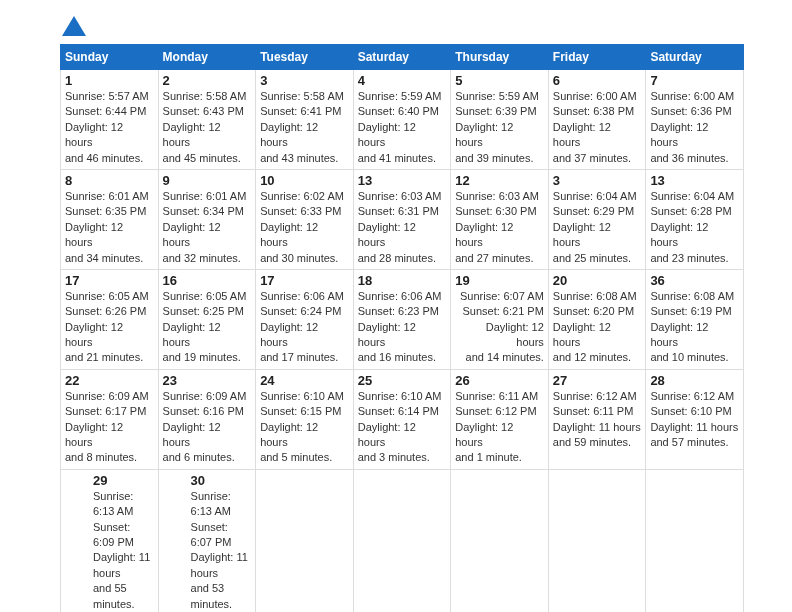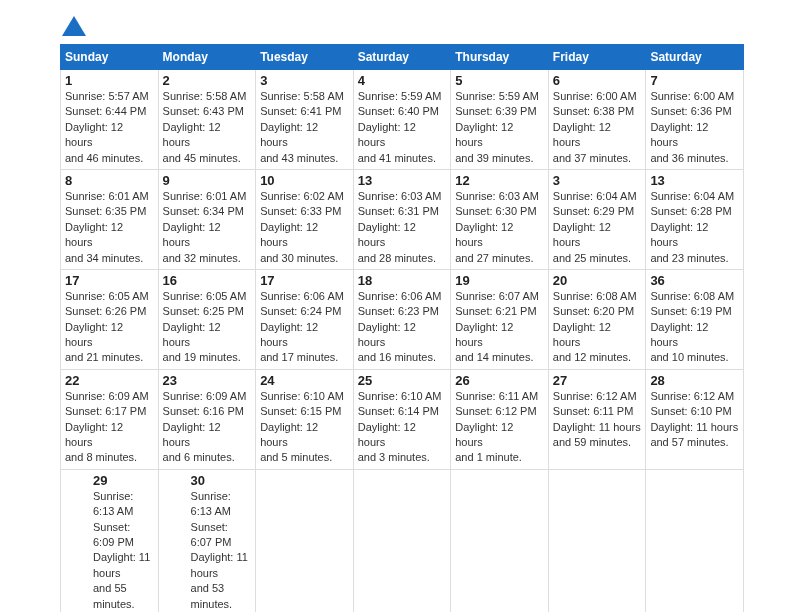--- a/index.html
+++ b/index.html
@@ -262,21 +262,21 @@
           </td>
           <td>
             <span class="day-num">18</span>
             <div class="day-info" style="white-space: pre-line;">Sunrise: 6:06 AM
 Sunset: 6:23 PM
 Daylight: 12 hours
 and 16 minutes.</div>
           </td>
           <td>
             <span class="day-num">19</span>
-            <div class="day-info" style="white-space: pre-line;">Sunrise: 6:07 AM
+            <div class="day-info" style="white-space: pre-line; text-align: right;">Sunrise: 6:07 AM
 Sunset: 6:21 PM
 Daylight: 12 hours
 and 14 minutes.</div>
           </td>
           <td>
             <span class="day-num">20</span>
             <div class="day-info" style="white-space: pre-line;">Sunrise: 6:08 AM
 Sunset: 6:20 PM
 Daylight: 12 hours
 and 12 minutes.</div>

